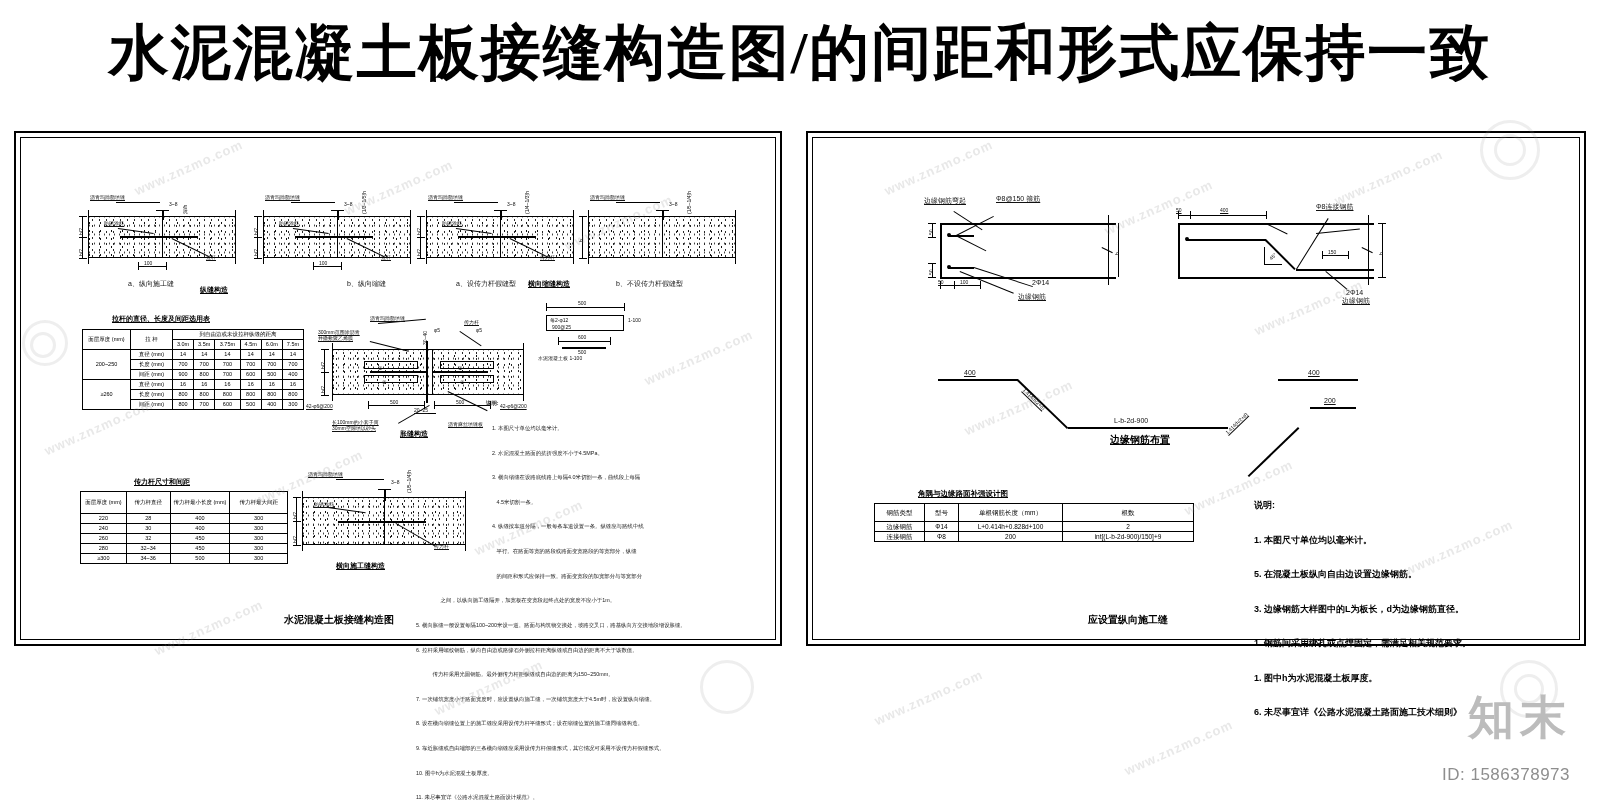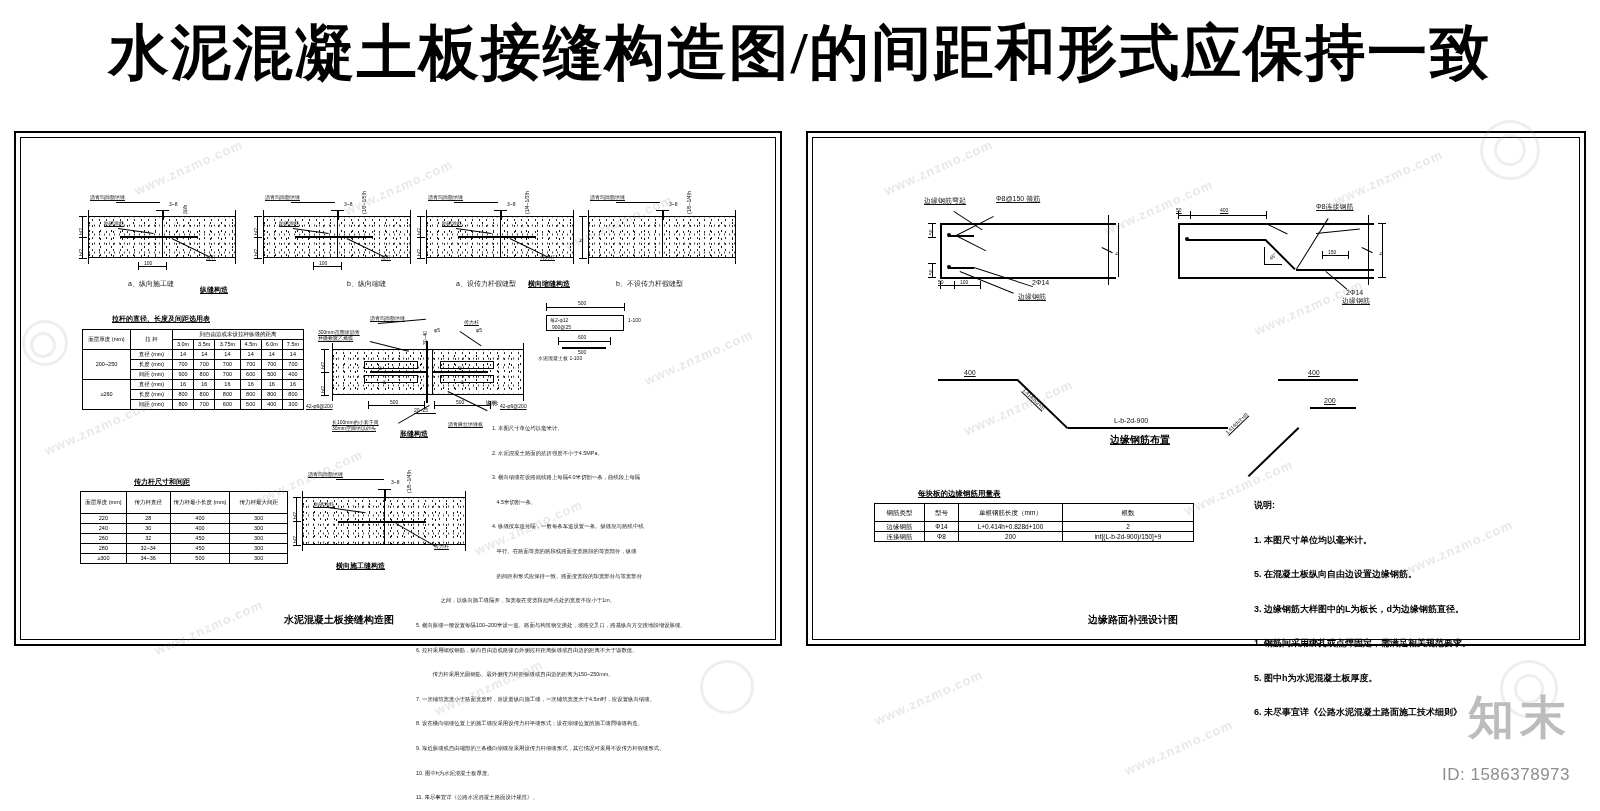--- a/index.html
+++ b/index.html
@@ -536,21 +536,21 @@
     <div class="hl2" style="left:372px;top:54px;width:46px;"></div>
     <span class="lbl t7 u" style="left:26px;top:16px;">400</span>
     <span class="lbl t7 u" style="left:370px;top:16px;">400</span>
     <span class="lbl t7 u" style="left:386px;top:44px;">200</span>
     <span class="lbl u" style="left:88px;top:34px;transform:rotate(44deg);transform-origin:0 0;">1.414(h/2+d)</span>
     <span class="lbl u" style="left:286px;top:78px;transform:rotate(-44deg);transform-origin:0 0;">1.414(h/2+d)</span>
     <span class="lbl t7" style="left:176px;top:64px;">L-b-2d-900</span>
     <span class="caption u" style="left:172px;top:80px;font-size:10px;text-decoration:underline;">边缘钢筋布置</span>
   </div>
 
-  <span class="tbl-title" style="left:110px;top:356px;font-size:7.5px;">每块板的边缘钢筋用量表</span>
+  <span class="tbl-title" style="left:110px;top:356px;font-size:7.5px;">角隅与边缘路面补强设计图</span>
   <table class="cadtbl" id="tbl-edge" style="left:66px;top:370px;width:320px;">
     <tbody>
       <tr>
         <td style="width:50px;height:18px;font-size:6.5px;">钢筋类型</td>
         <td style="width:34px;font-size:6.5px;">型号</td>
         <td style="width:104px;font-size:6.5px;">单根钢筋长度（mm）</td>
         <td style="font-size:6.5px;">根数</td>
       </tr>
       <tr>
         <td style="font-size:6.5px;">边缘钢筋</td>
@@ -566,25 +566,25 @@
       </tr>
     </tbody>
   </table>
 
   <div class="notes-r" style="left:446px;top:344px;width:330px;">
     <div>说明:</div>
     <div>1. 本图尺寸单位均以毫米计。</div>
     <div>5. 在混凝土板纵向自由边设置边缘钢筋。</div>
     <div>3. 边缘钢筋大样图中的L为板长，d为边缘钢筋直径。</div>
     <div>1. 钢筋间采用绑扎或点焊固定，需满足相关规范要求。</div>
-    <div>5. 图中h为水泥混凝土板厚度。</div>
+    <div>1. 图中h为水泥混凝土板厚度。</div>
     <div>6. 未尽事宜详《公路水泥混凝土路面施工技术细则》</div>
   </div>
 
-  <span class="caption" style="left:280px;top:480px;font-size:10px;">边缘路面补强设计图</span>
+  <span class="caption" style="left:280px;top:480px;font-size:10px;">应设置纵向施工缝</span>
 </div>
 
 <div class="wm" style="left:130px;top:160px;transform:rotate(-24deg);">www.znzmo.com</div>
 <div class="wm" style="left:340px;top:180px;transform:rotate(-24deg);">www.znzmo.com</div>
 <div class="wm" style="left:560px;top:215px;transform:rotate(-24deg);">www.znzmo.com</div>
 <div class="wm" style="left:40px;top:420px;transform:rotate(-24deg);">www.znzmo.com</div>
 <div class="wm" style="left:250px;top:470px;transform:rotate(-24deg);">www.znzmo.com</div>
 <div class="wm" style="left:470px;top:520px;transform:rotate(-24deg);">www.znzmo.com</div>
 <div class="wm" style="left:150px;top:620px;transform:rotate(-24deg);">www.znzmo.com</div>
 <div class="wm" style="left:430px;top:680px;transform:rotate(-24deg);">www.znzmo.com</div>

